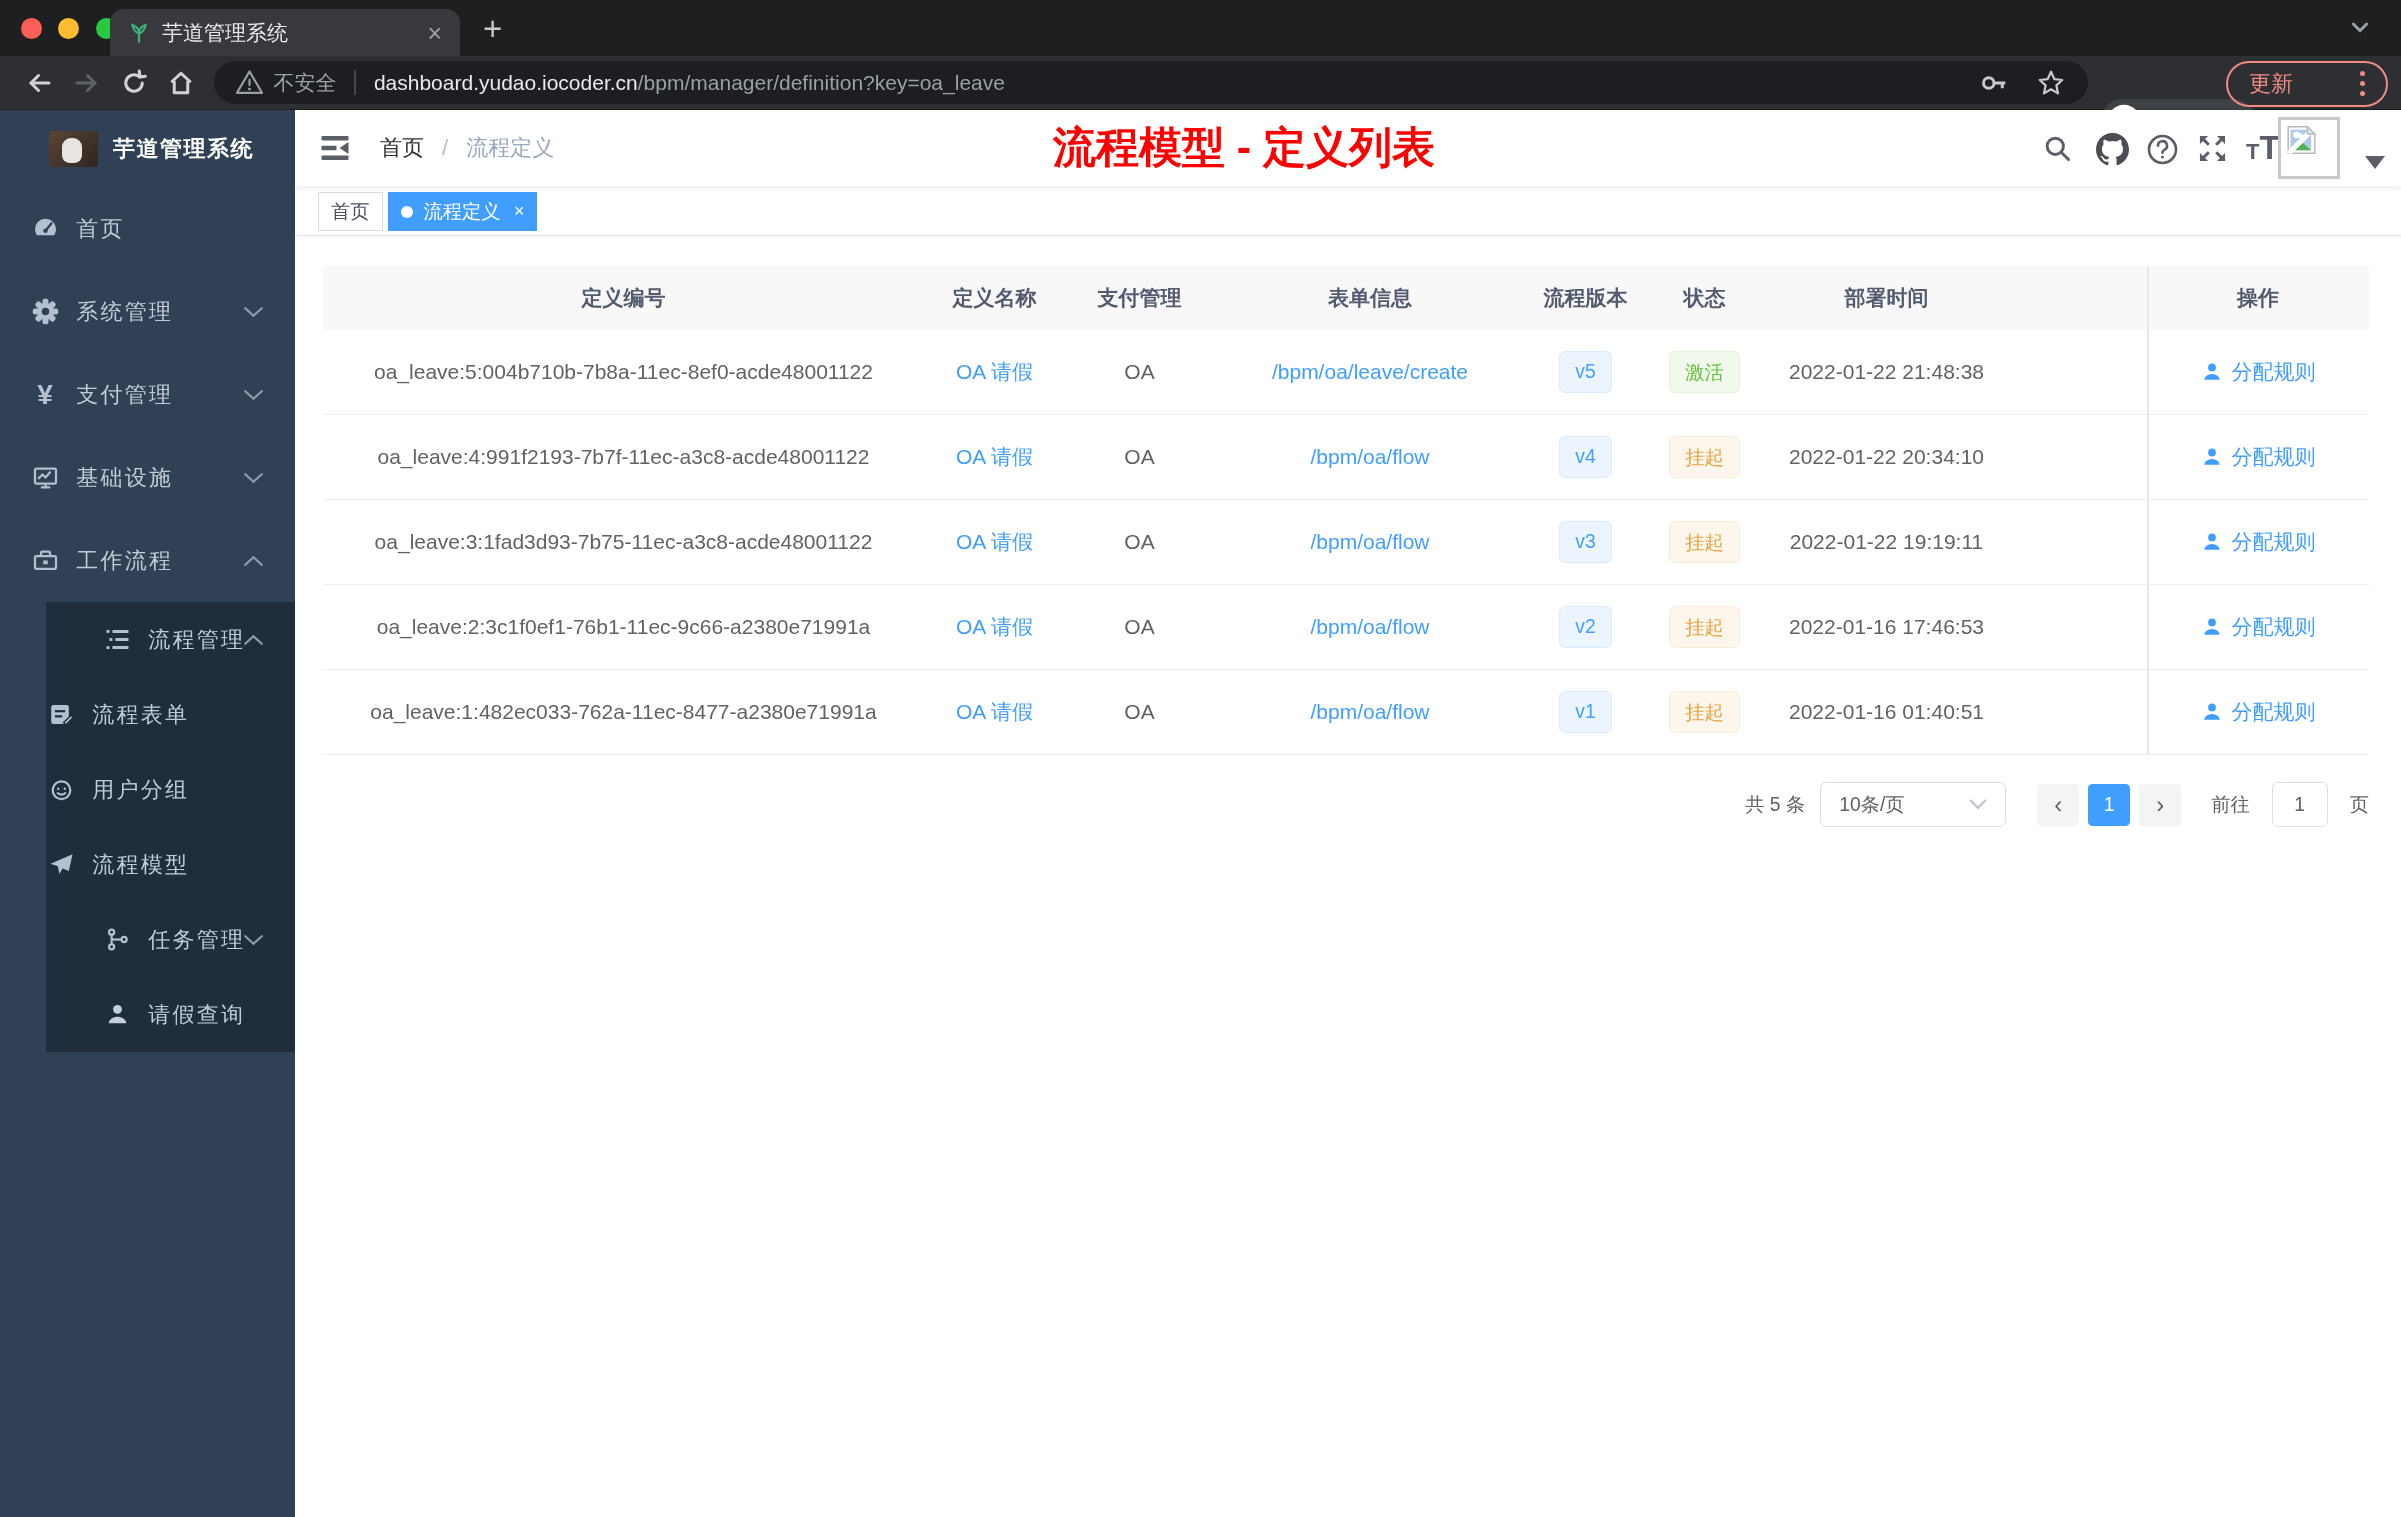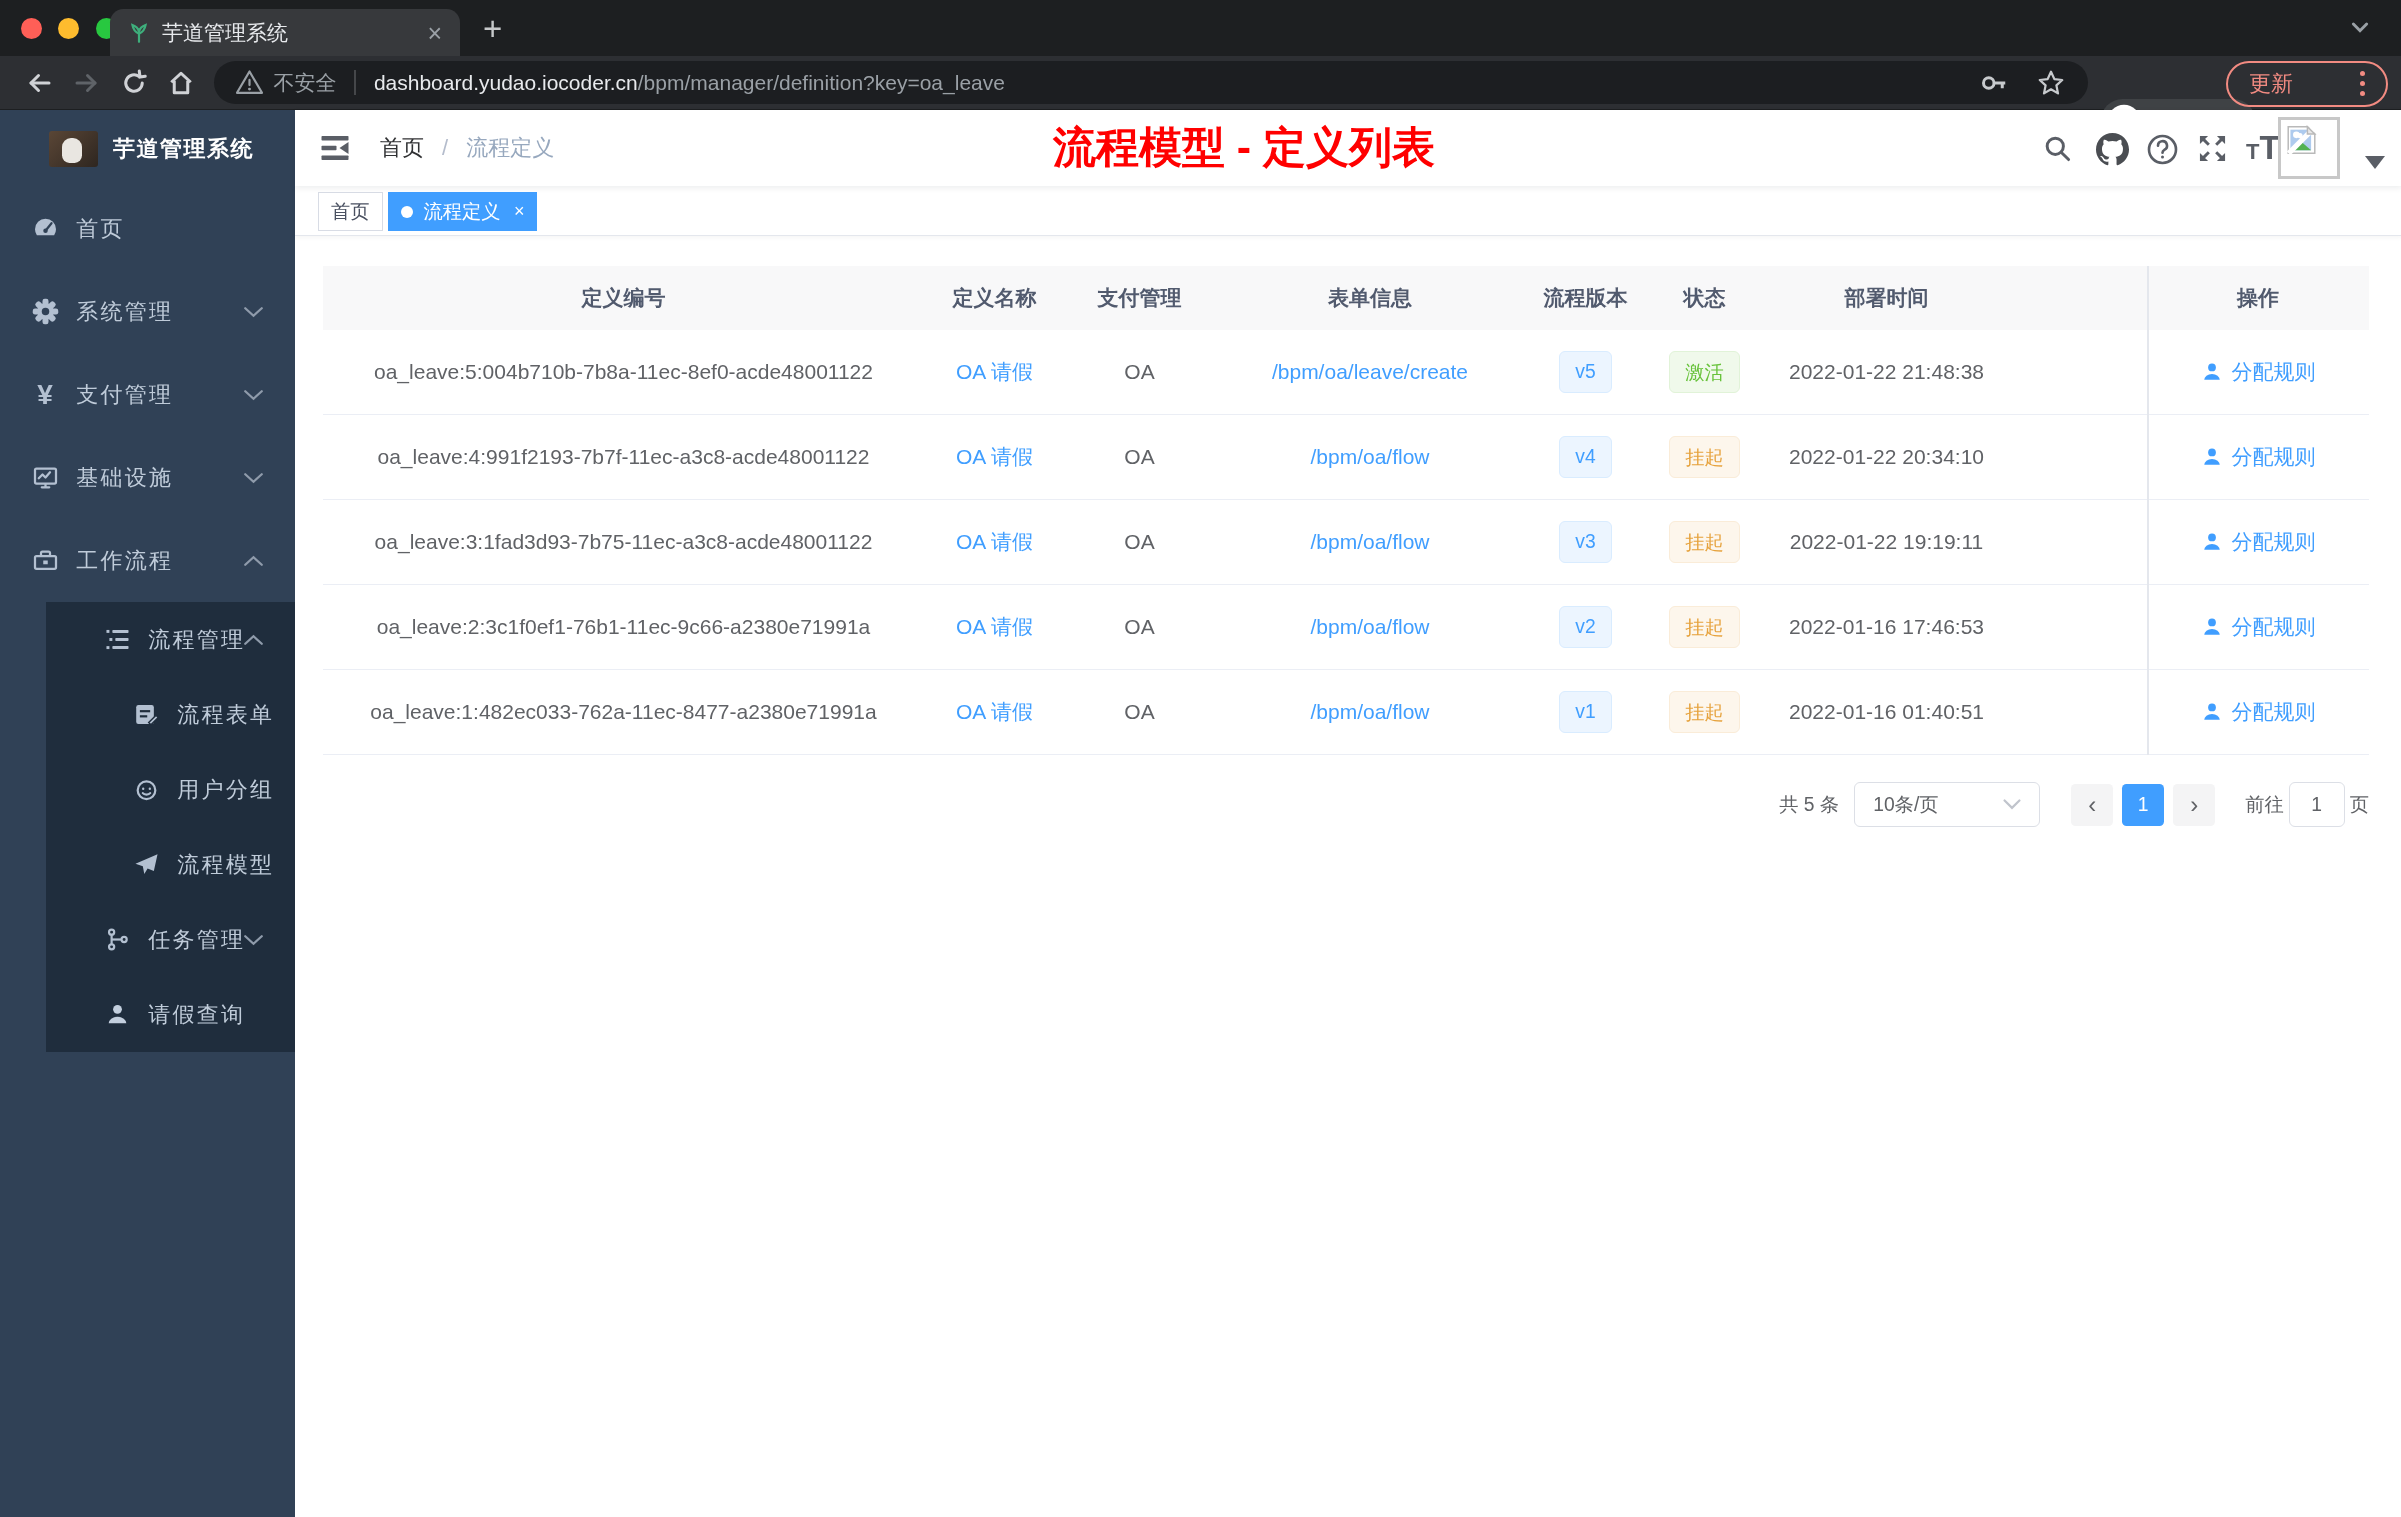--- a/index.html
+++ b/index.html
@@ -44,21 +44,21 @@
   #sidebar { position:absolute; left:0; top:0; width:295px; height:1408px; background:#304156; }
   .logo-row { height:77px; display:flex; align-items:center; }
   .logo-avatar { width:49px; height:36px; margin-left:49px; border-radius:3px;
     background:linear-gradient(135deg,#5a4636,#2e2620); position:relative; overflow:hidden; }
   .logo-avatar::after { content:""; position:absolute; left:13.4px; top:7.4px; width:19.3px; height:25px;
     background:#e9e6e1; border-radius:9px 9px 7.4px 7.4px; }
   .logo-title { color:#fff; font-size:22px; font-weight:700; margin-left:15px; letter-spacing:1.5px; }
   .mi { position:relative; display:flex; align-items:center; color:#bfcbd9; cursor:pointer; }
   .mi.l1 { height:83px; padding-left:30px; }
   .mi.l2 { height:75px; padding-left:56px; }
-  .mi.l3 { height:75px; padding-left:85px; }
+  .mi.l3 { height:75px; }
   .mi .ico { width:30px; display:flex; justify-content:center; }
   .mi .lbl { font-size:22px; margin-left:16.3px; letter-spacing:2.2px; }
   .mi .chev { position:absolute; right:31px; }
   .submenu-block { background:#1f2d3d;margin-left:46px; }
 
   
   #main { position:absolute; left:295px; top:0; width:2107px; height:1408px; }
   #navbar { position:relative; height:76px; background:#fff; box-shadow:0 1.5px 6px rgba(0,21,41,.08); z-index:3; }
   .hamburger { position:absolute; left:24.5px; top:23px; }
   .crumbs { position:absolute; left:85px; top:0; height:76px; display:flex; align-items:center; font-size:22px; }
@@ -105,21 +105,21 @@
 
   
   .pagination { margin:27px 0 0 28px; width:2046px; display:flex; align-items:center; justify-content:flex-end;
     font-size:19.3px; color:#606266; }
   .pg-total { margin-right:15px; }
   .pg-size { width:186px; height:45px; border:1.5px solid #dcdfe6; border-radius:6px; display:flex;
     align-items:center; justify-content:space-between; padding:0 18px; margin-right:22px; color:#606266; }
   .pg-btn { width:42px; height:42px; border-radius:4.5px; background:#f4f4f5; color:#606266; display:flex;
     align-items:center; justify-content:center; font-size:24px; margin-left:9px; cursor:pointer; }
   .pg-btn.page-active { background:#409eff; color:#fff; font-size:19.3px; }
-  .pg-goto { margin-left:30px; display:flex; align-items:center; gap:5px; }
+  .pg-goto { margin-left:30px; display:flex; align-items:center; gap:22px; }
   .pg-input { width:56px; height:45px; border:1.5px solid #dcdfe6; border-radius:6px; text-align:center;
     font-size:19.3px; color:#606266; background:#fff; }
 </style>
 </head>
 <body>
 
 <div id="chrome">
   <div class="tabstrip">
     <div class="lights">
       <span class="light" style="background:#ff5f57"></span>

